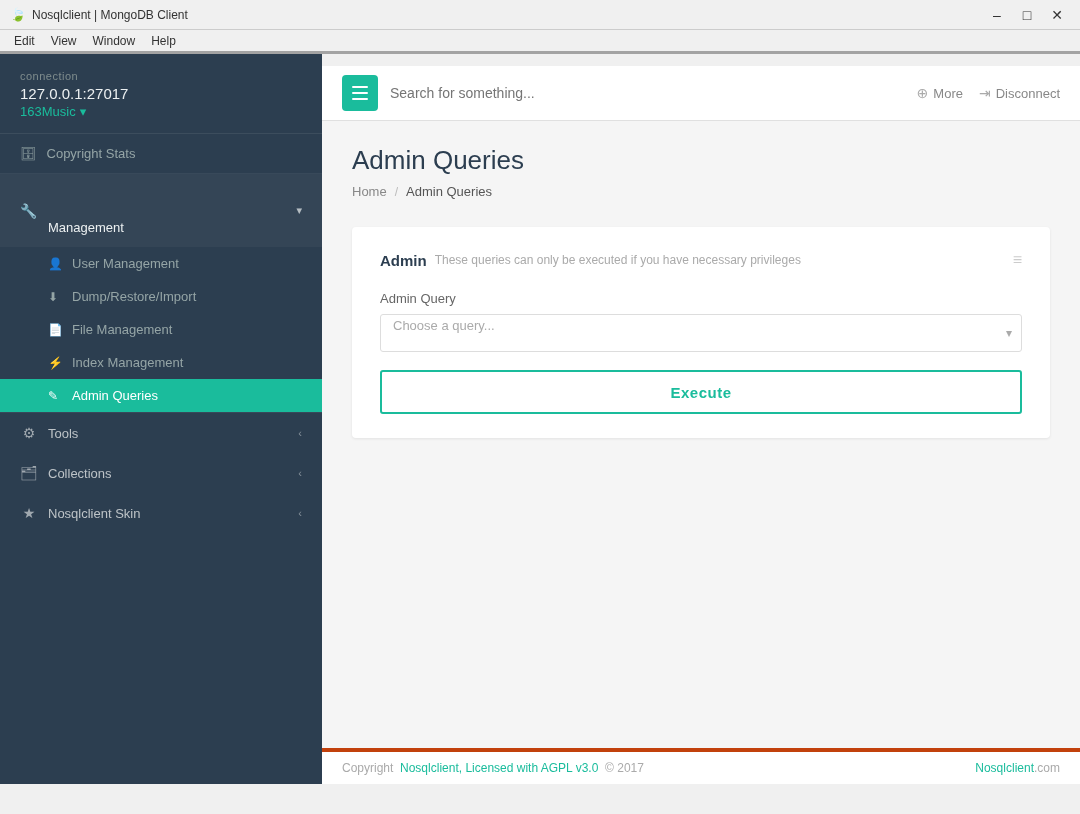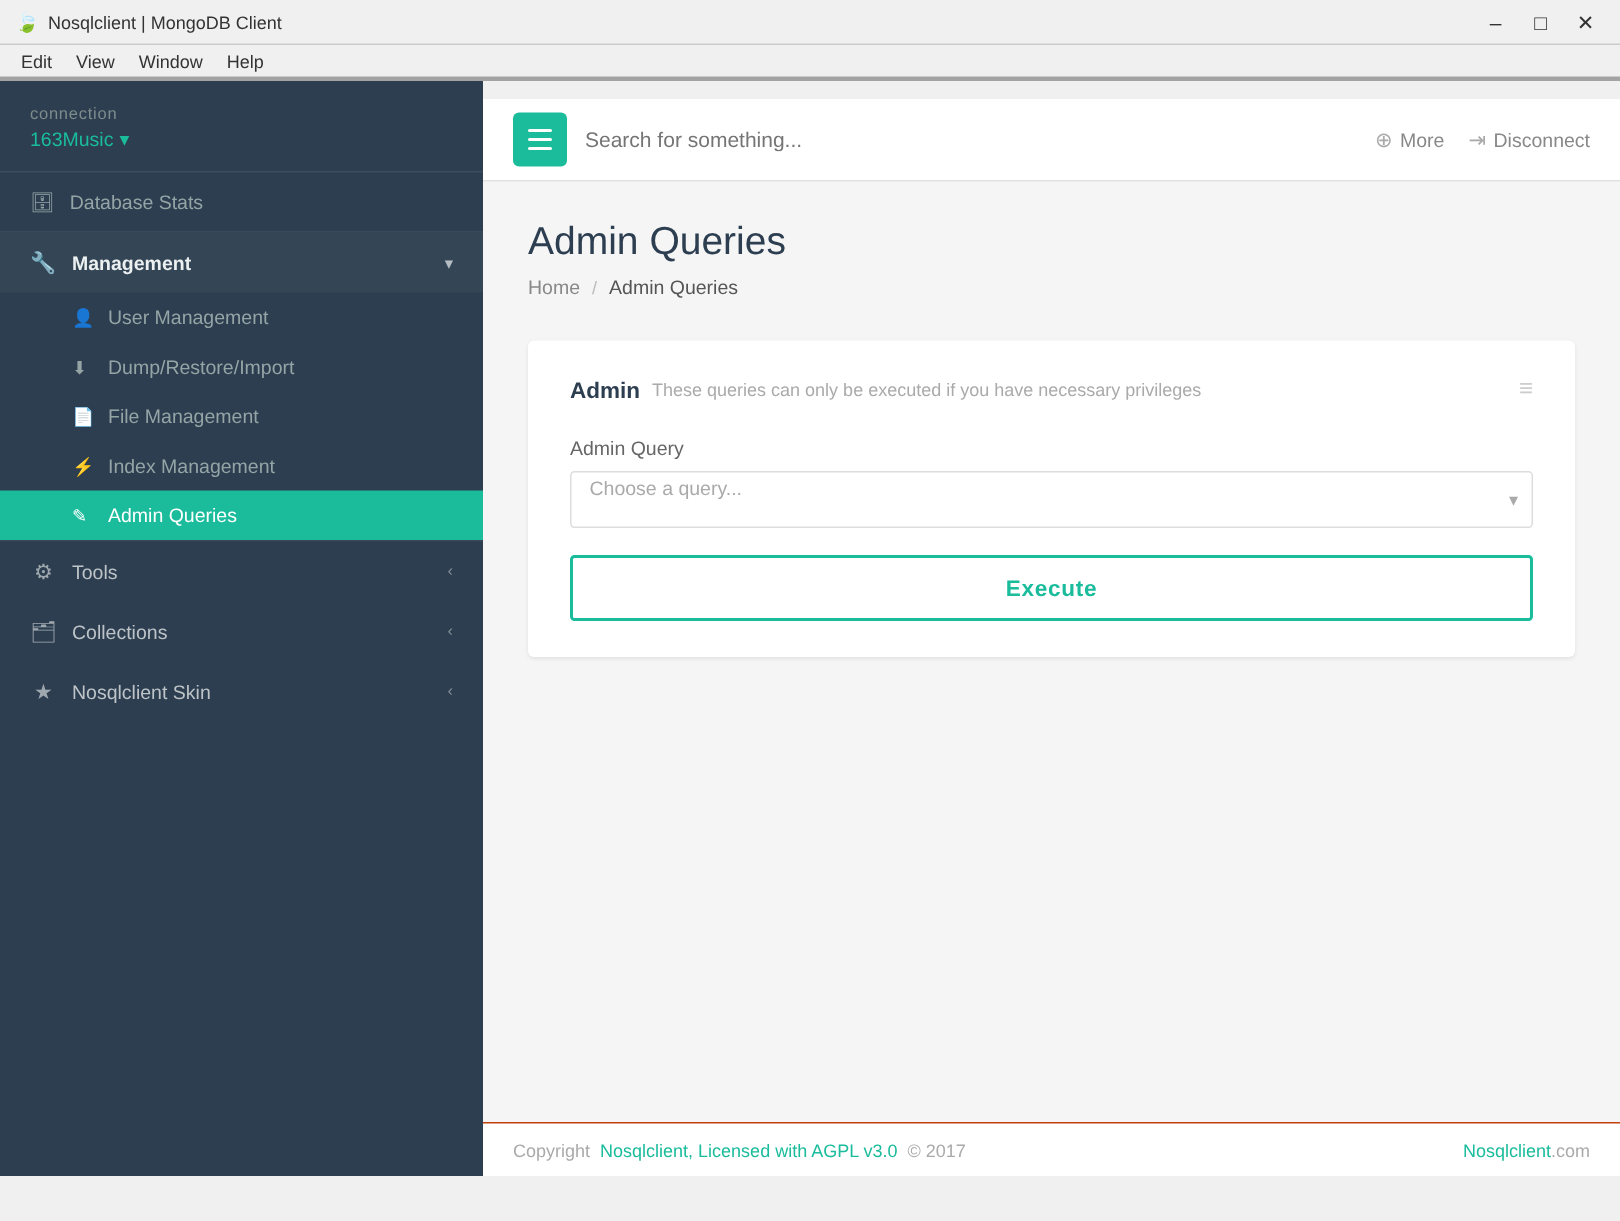--- a/index.html
+++ b/index.html
@@ -101,21 +101,21 @@
       display: flex;
       align-items: center;
       padding: 12px 20px;
       color: #ecf0f1;
       cursor: pointer;
       font-size: 13px;
       gap: 10px;
       background: rgba(255,255,255,0.04);
     }
     .management-header .nav-icon { font-size: 14px; width: 18px; text-align: center; }
-    .management-header .nav-label { flex: 1; font-weight: 700; }
+    .management-header .nav-label { flex: 1; font-weight: 400; margin-top: 34px; }
     .management-header .nav-arrow { font-size: 11px; opacity: 0.7; }
 
     .management-sub-items { }
     .sub-item {
       display: flex;
       align-items: center;
       padding: 9px 20px 9px 48px;
       color: #95a5a6;
       cursor: pointer;
       font-size: 13px;
@@ -285,21 +285,21 @@
       font-size: 15px;
       font-weight: 600;
       cursor: pointer;
       letter-spacing: 0.5px;
       transition: background 0.15s, color 0.15s;
     }
 
     
     .footer {
       background: #fff;
-      border-top: 1px solid #c2410c;
+      border-top: 4px solid #c2410c;
       height: 36px;
       display: flex;
       align-items: center;
       padding: 0 20px;
       font-size: 12px;
       color: #aaa;
       justify-content: space-between;
     }
     .footer-link { color: #1abc9c; cursor: pointer; }
     .footer-brand { color: #1abc9c; font-weight: 500; cursor: pointer; }
@@ -323,29 +323,30 @@
   <span class="menu-item">Window</span>
   <span class="menu-item">Help</span>
 </div>
 
 <div class="app-layout">
 
   <div class="sidebar">
 
     <div class="connection-section">
       <div class="connection-label">connection</div>
+      <div class="connection-address">127.0.0.1:27017</div>
       <div class="connection-db">
         <span>163Music</span>
         <span>▾</span>
       </div>
     </div>
 
     <div class="db-stats-item">
       <span class="nav-icon">🗄</span>
-      <span class="nav-label">Database Stats</span>
+      <span class="nav-label">Copyright Stats</span>
     </div>
 
     <div class="management-section">
       <div class="management-header">
         <span class="nav-icon">🔧</span>
         <span class="nav-label">Management</span>
         <span class="nav-arrow">▾</span>
       </div>
       <div class="management-sub-items">
         <div class="sub-item">

